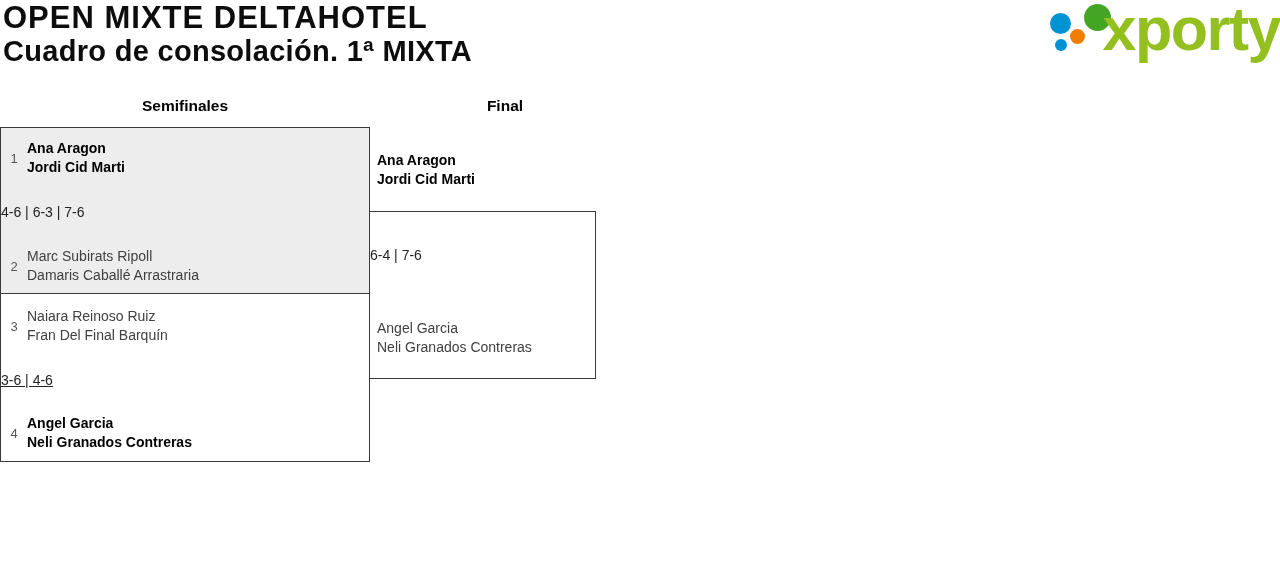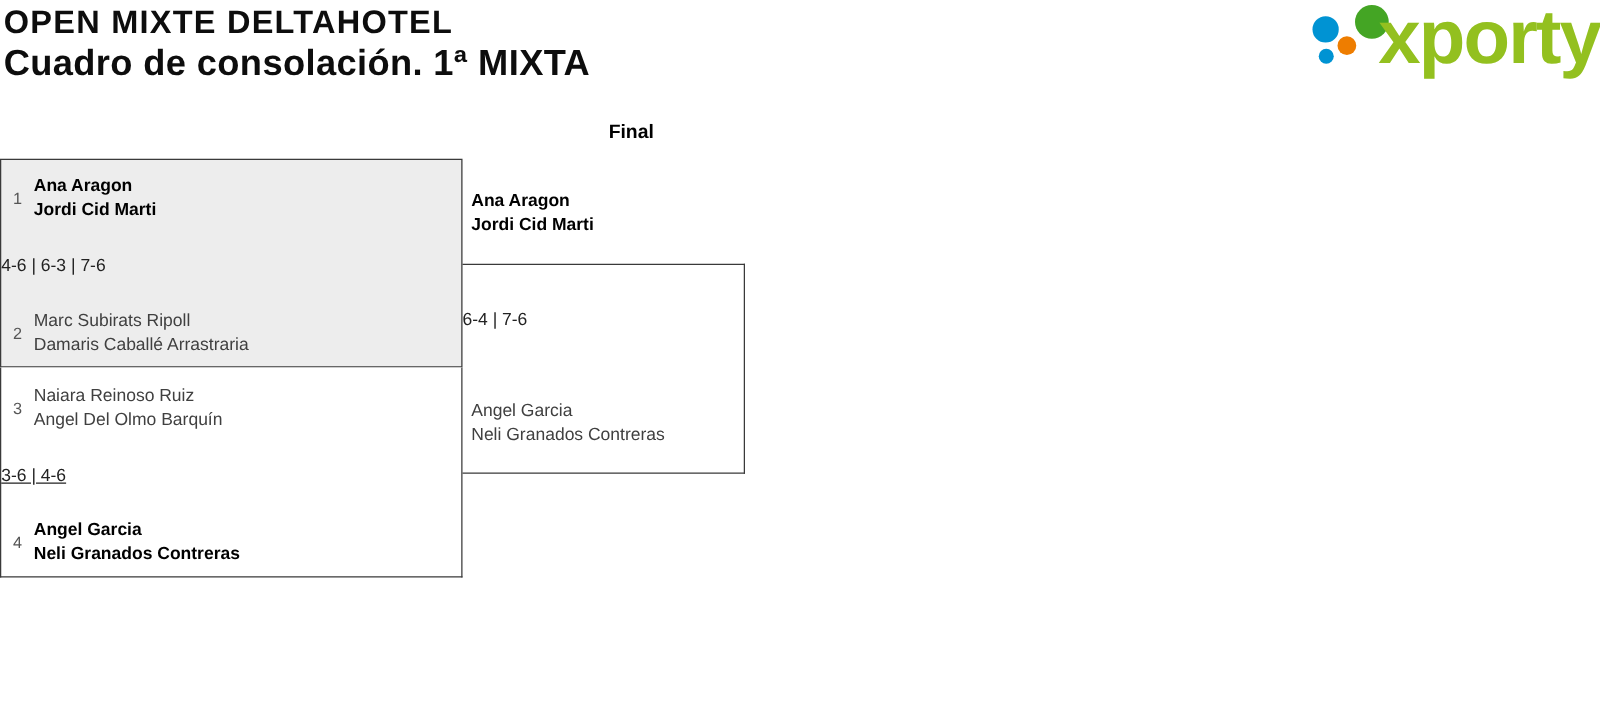--- a/index.html
+++ b/index.html
@@ -8,21 +8,21 @@
     width: 1280px;
     height: 562px;
     background: #ffffff;
     font-family: "Liberation Sans", sans-serif;
     overflow: hidden;
   }
 
   
   .header { position: absolute; left: 3px; top: 4px; }
   .title {
-    font-size: 26px; font-weight: 700; color: #0d0d0d;
+    font-size: 31px; font-weight: 700; color: #0d0d0d;
     letter-spacing: 1px; line-height: 27px; white-space: nowrap;
   }
   .subtitle {
     margin-top: 7px;
     font-size: 29px; font-weight: 700; color: #0d0d0d;
     letter-spacing: 0.3px; line-height: 27px; white-space: nowrap;
   }
 
   
   .logo { position: absolute; top: 0; right: 0; width: 230px; height: 62px; }
@@ -91,20 +91,21 @@
   <div class="logo">
     <div class="logo-icon">
       <span class="dot dot-green"></span>
       <span class="dot dot-blue-lg"></span>
       <span class="dot dot-orange"></span>
       <span class="dot dot-blue-sm"></span>
     </div>
     <div class="logo-text">xporty</div>
   </div>
 
+  <div class="round-header rh-semis">Semifinales</div>
   <div class="round-header rh-final">Final</div>
 
   <div class="match match-sf1">
     <div class="team t-sf1-top">
       <span class="seed">1</span>
       <span class="players winner">
         <span class="pl">Ana Aragon</span>
         <span class="pl">Jordi Cid Marti</span>
       </span>
     </div>
@@ -116,21 +117,21 @@
         <span class="pl">Damaris Caballé Arrastraria</span>
       </span>
     </div>
   </div>
 
   <div class="match match-sf2">
     <div class="team t-sf2-top">
       <span class="seed">3</span>
       <span class="players loser">
         <span class="pl">Naiara Reinoso Ruiz</span>
-        <span class="pl">Angel Del Olmo Barquín</span>
+        <span class="pl">Fran Del Final Barquín</span>
       </span>
     </div>
     <div class="score s-sf2">3-6 | 4-6</div>
     <div class="team t-sf2-bottom">
       <span class="seed">4</span>
       <span class="players winner">
         <span class="pl">Angel Garcia</span>
         <span class="pl">Neli Granados Contreras</span>
       </span>
     </div>

